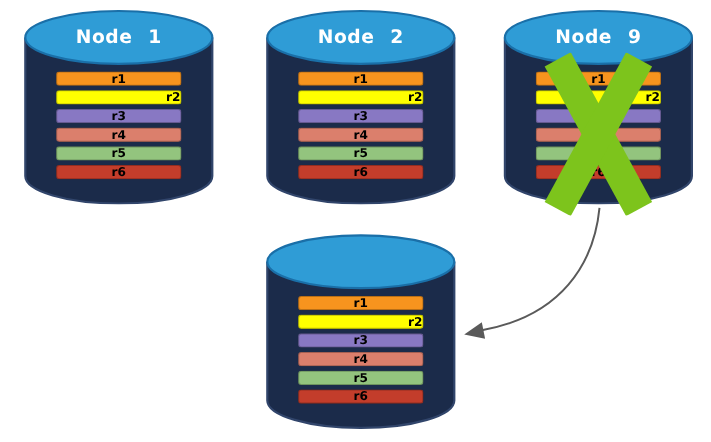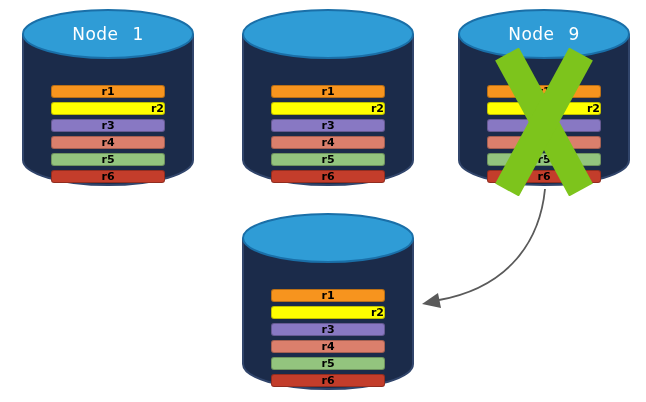--- a/index.html
+++ b/index.html
@@ -38,21 +38,21 @@
   }
   .node-title {
     position: absolute;
     left: 0;
     top: 15px;
     width: 100%;
     height: 22px;
     text-align: center;
     color: var(--c-title-text);
     font-size: 17px;
-    font-weight: normal;
+    font-weight: bold;
     letter-spacing: 0.5px;
     word-spacing: 8px;
     line-height: 22px;
     user-select: none;
   }
   .rows {
     position: absolute;
     left: 30px;
     top: 57px;
     width: 114px;
@@ -63,21 +63,20 @@
     width: 114px;
     height: 13px;
     border-radius: 3px;
     border: 1px solid rgba(0,0,0,0.25);
     box-sizing: border-box;
     text-align: center;
     color: var(--c-row-text);
     font-size: 11px;
     font-weight: bold;
     line-height: 11px;
-    margin-top: 20px;
   }
   .row:nth-child(1) { top: 0px;   }
   .row:nth-child(2) { top: 17px; text-align: right;  }
   .row:nth-child(3) { top: 34px;  }
   .row:nth-child(4) { top: 51px;  }
   .row:nth-child(5) { top: 68px;  }
   .row:nth-child(6) { top: 85px;  }
   .x-overlay {
     position: absolute;
     left: 36px;
@@ -124,20 +123,21 @@
       <div class="row" style="background: rgb(147, 196, 126);">r5</div>
       <div class="row" style="background: rgb(195, 61, 43);">r6</div>
     </div>
   </div>
 
   <div class="node" style="left:241px; top:8px;">
     <svg class="cyl" width="174" height="178" viewBox="0 0 174 178">
       <path class="cyl-body" d="M2,26 L2,152 A85,25 0 0 0 172,152 L172,26"></path>
       <ellipse class="cyl-top" cx="87" cy="26" rx="85" ry="24"></ellipse>
     </svg>
+    <div class="node-title">Node 2</div>
     <div class="rows">
       <div class="row" style="background: rgb(247, 148, 30);">r1</div>
       <div class="row" style="background: rgb(255, 255, 0);">r2</div>
       <div class="row" style="background: rgb(136, 120, 195);">r3</div>
       <div class="row" style="background: rgb(219, 127, 108);">r4</div>
       <div class="row" style="background: rgb(147, 196, 126);">r5</div>
       <div class="row" style="background: rgb(195, 61, 43);">r6</div>
     </div>
   </div>
 

